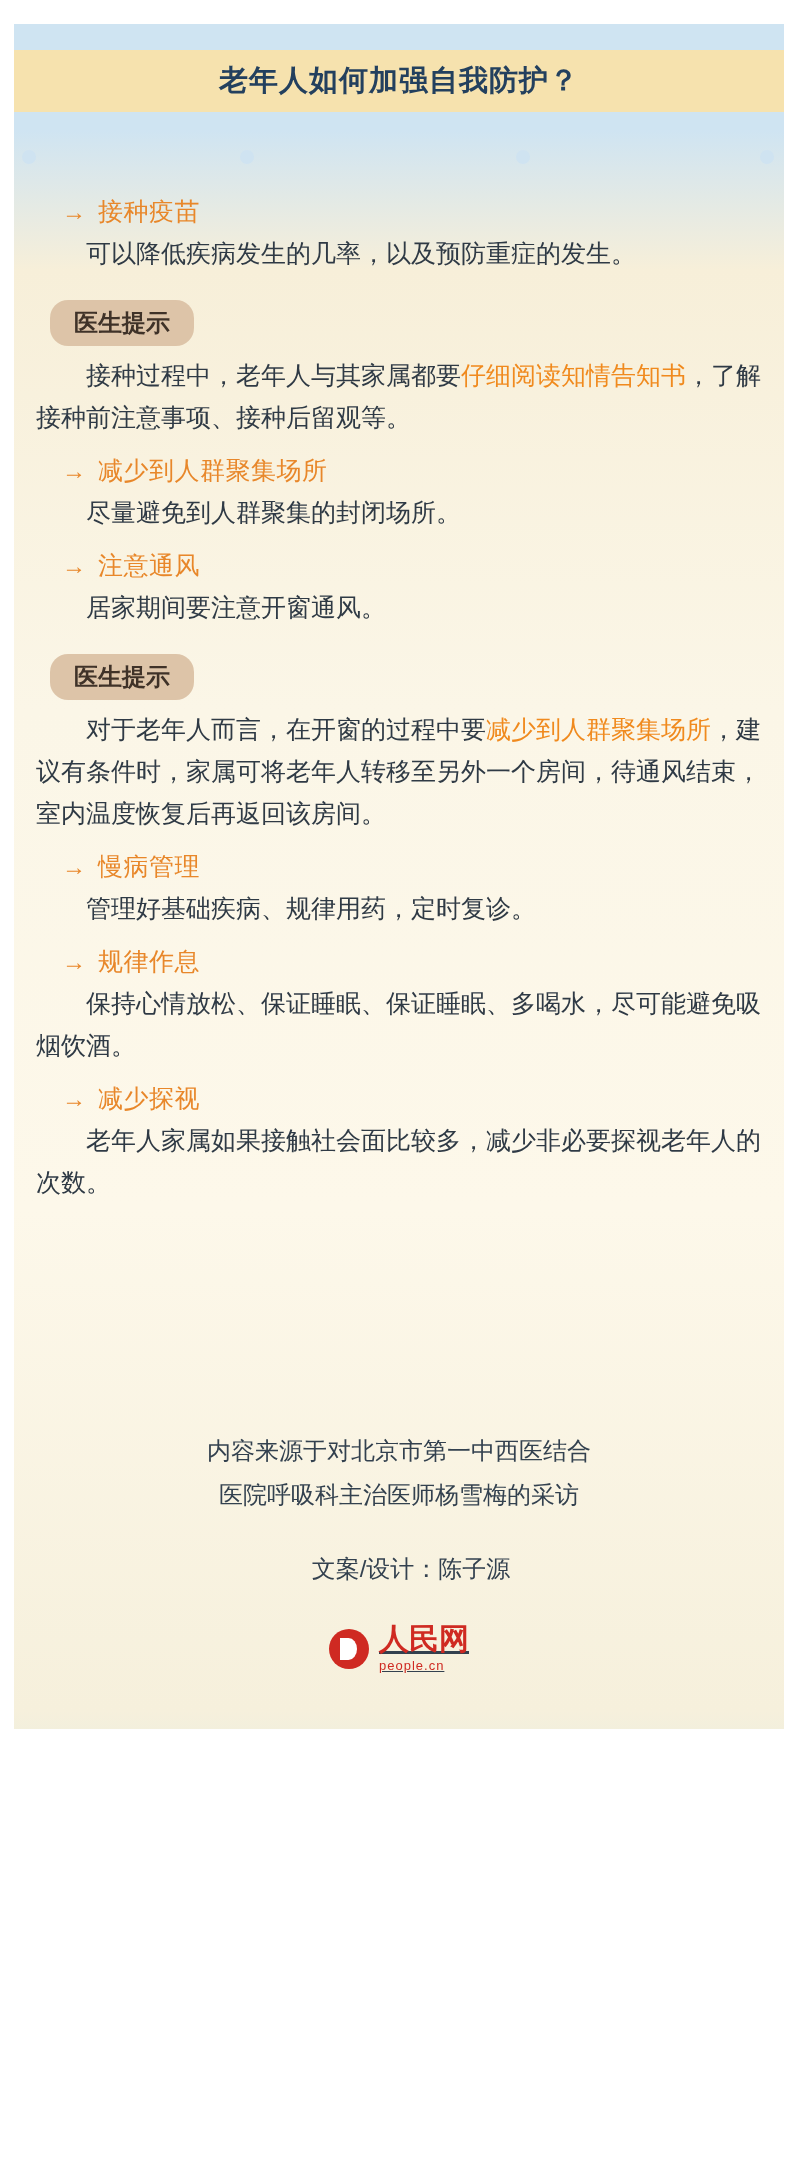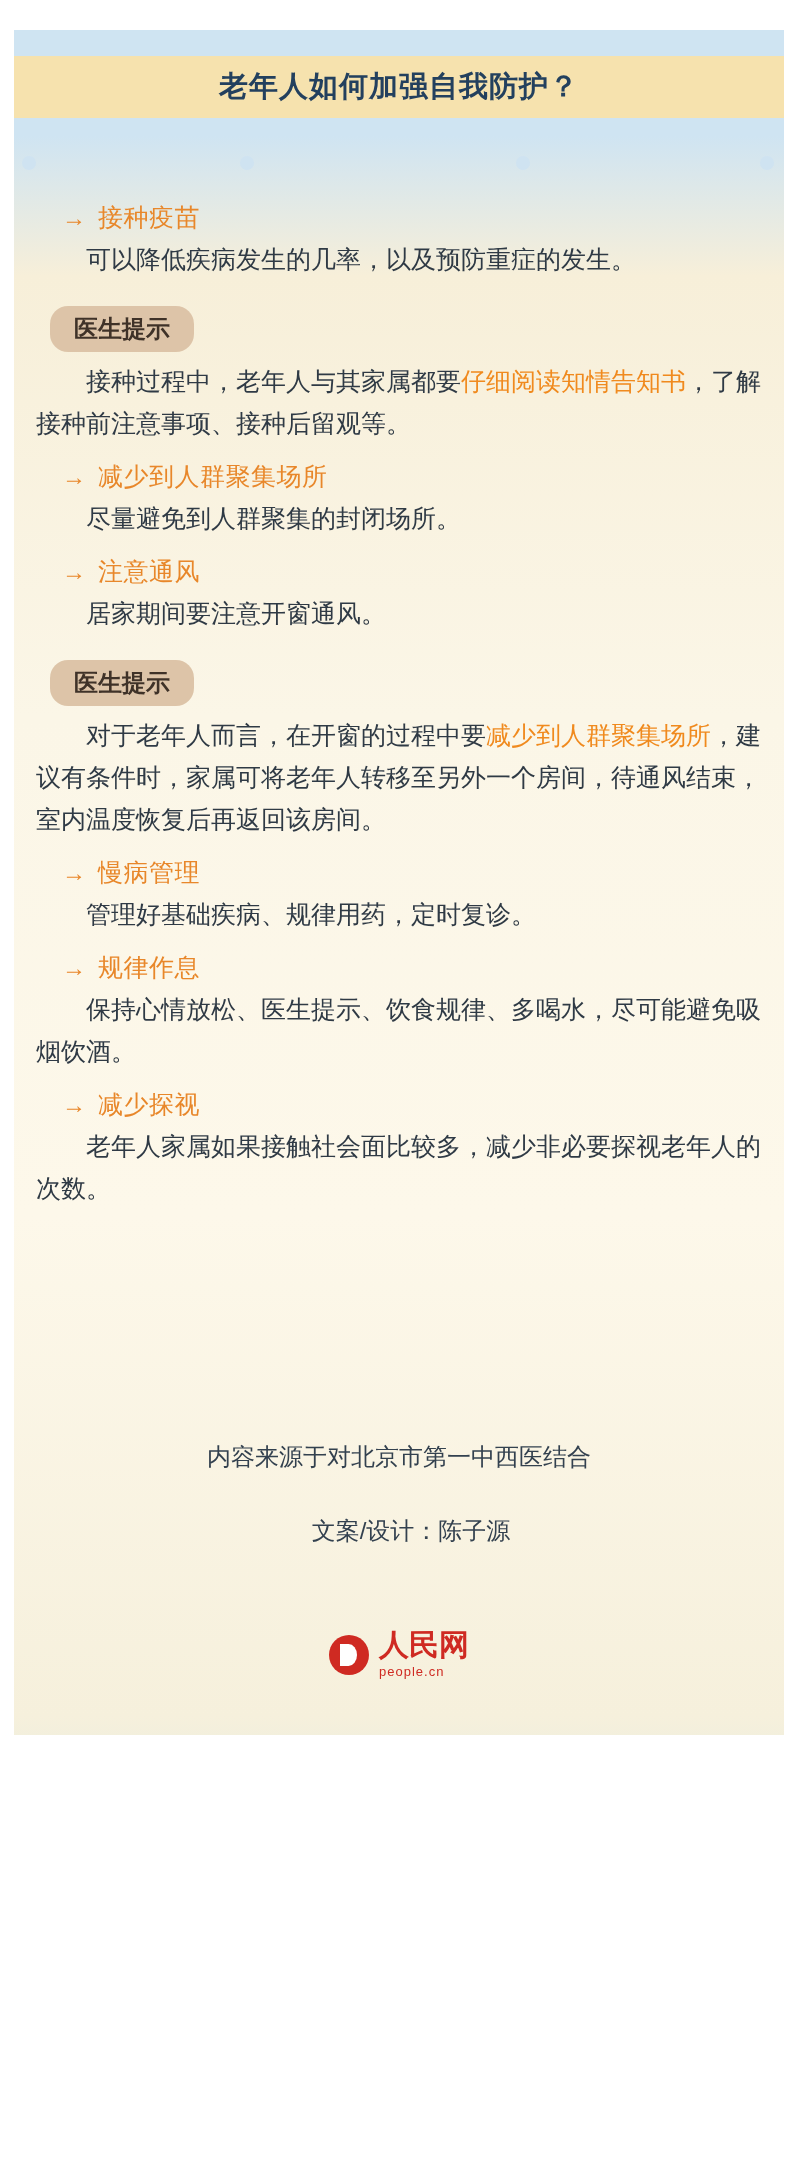--- a/index.html
+++ b/index.html
@@ -7,21 +7,21 @@
     padding: 0;
     background: #ffffff;
   }
   body {
     font-family: "Liberation Sans", "DejaVu Sans", sans-serif;
   }
   .poster {
     position: relative;
     width: 798px;
     height: 1733px;
-    margin: 16px auto;
+    margin: 10px auto;
     background: linear-gradient(180deg,
         #cfe4f2 0px,
         #cfe4f2 120px,
         #f7efd9 260px,
         #fbf6e7 700px,
         #fdf8ea 1200px,
         #f6f0dc 1700px,
         #d9e9e2 1880px,
         #bfdcef 2010px,
         #a9cfe8 2178px);
@@ -171,21 +171,21 @@
     font-weight: bold;
     color: #cf2a22;
     line-height: 1;
   }
   .logo-text-en {
     font-size: 13px;
     color: #cf2a22;
     letter-spacing: 1px;
     margin-top: 4px;
   }
-  .logo-col { display: flex; flex-direction: column; align-items: flex-start; }
+  .logo-col { display: flex; flex-direction: column; align-items: flex-start; text-decoration: underline; }
 </style>
 </head>
 <body>
 
 <div class="poster">
 
   <div class="frame-top"></div>
   <div class="frame-left"></div>
   <div class="frame-right"></div>
   <div class="frame-bottom"></div>
@@ -235,33 +235,34 @@
       <span class="arrow-icon">→</span>
       <span class="arrow-label">慢病管理</span>
     </div>
     <p class="para">管理好基础疾病、规律用药，定时复诊。</p>
 
     
     <div class="arrow-head">
       <span class="arrow-icon">→</span>
       <span class="arrow-label">规律作息</span>
     </div>
-    <p class="para">保持心情放松、医生提示、饮食规律、多喝水，尽可能避免吸烟饮酒。</p>
+    <p class="para">保持心情放松、保证睡眠、保证睡眠、多喝水，尽可能避免吸烟饮酒。</p>
 
     
     <div class="arrow-head">
       <span class="arrow-icon">→</span>
       <span class="arrow-label">减少探视</span>
     </div>
     <p class="para">老年人家属如果接触社会面比较多，减少非必要探视老年人的次数。</p>
 
   </div>
 
   <div class="footer">
     <div class="footer-line" style="margin-top:180px;">内容来源于对北京市第一中西医结合</div>
+    <div class="footer-line">医院呼吸科主治医师杨雪梅的采访</div>
     <div class="footer-credit">文案/设计：陈子源</div>
 
     <div class="logo-wrap">
       <div class="logo-mark"></div>
       <div class="logo-col">
         <div class="logo-text-cn">人民网</div>
         <div class="logo-text-en">people.cn</div>
       </div>
     </div>
   </div>

